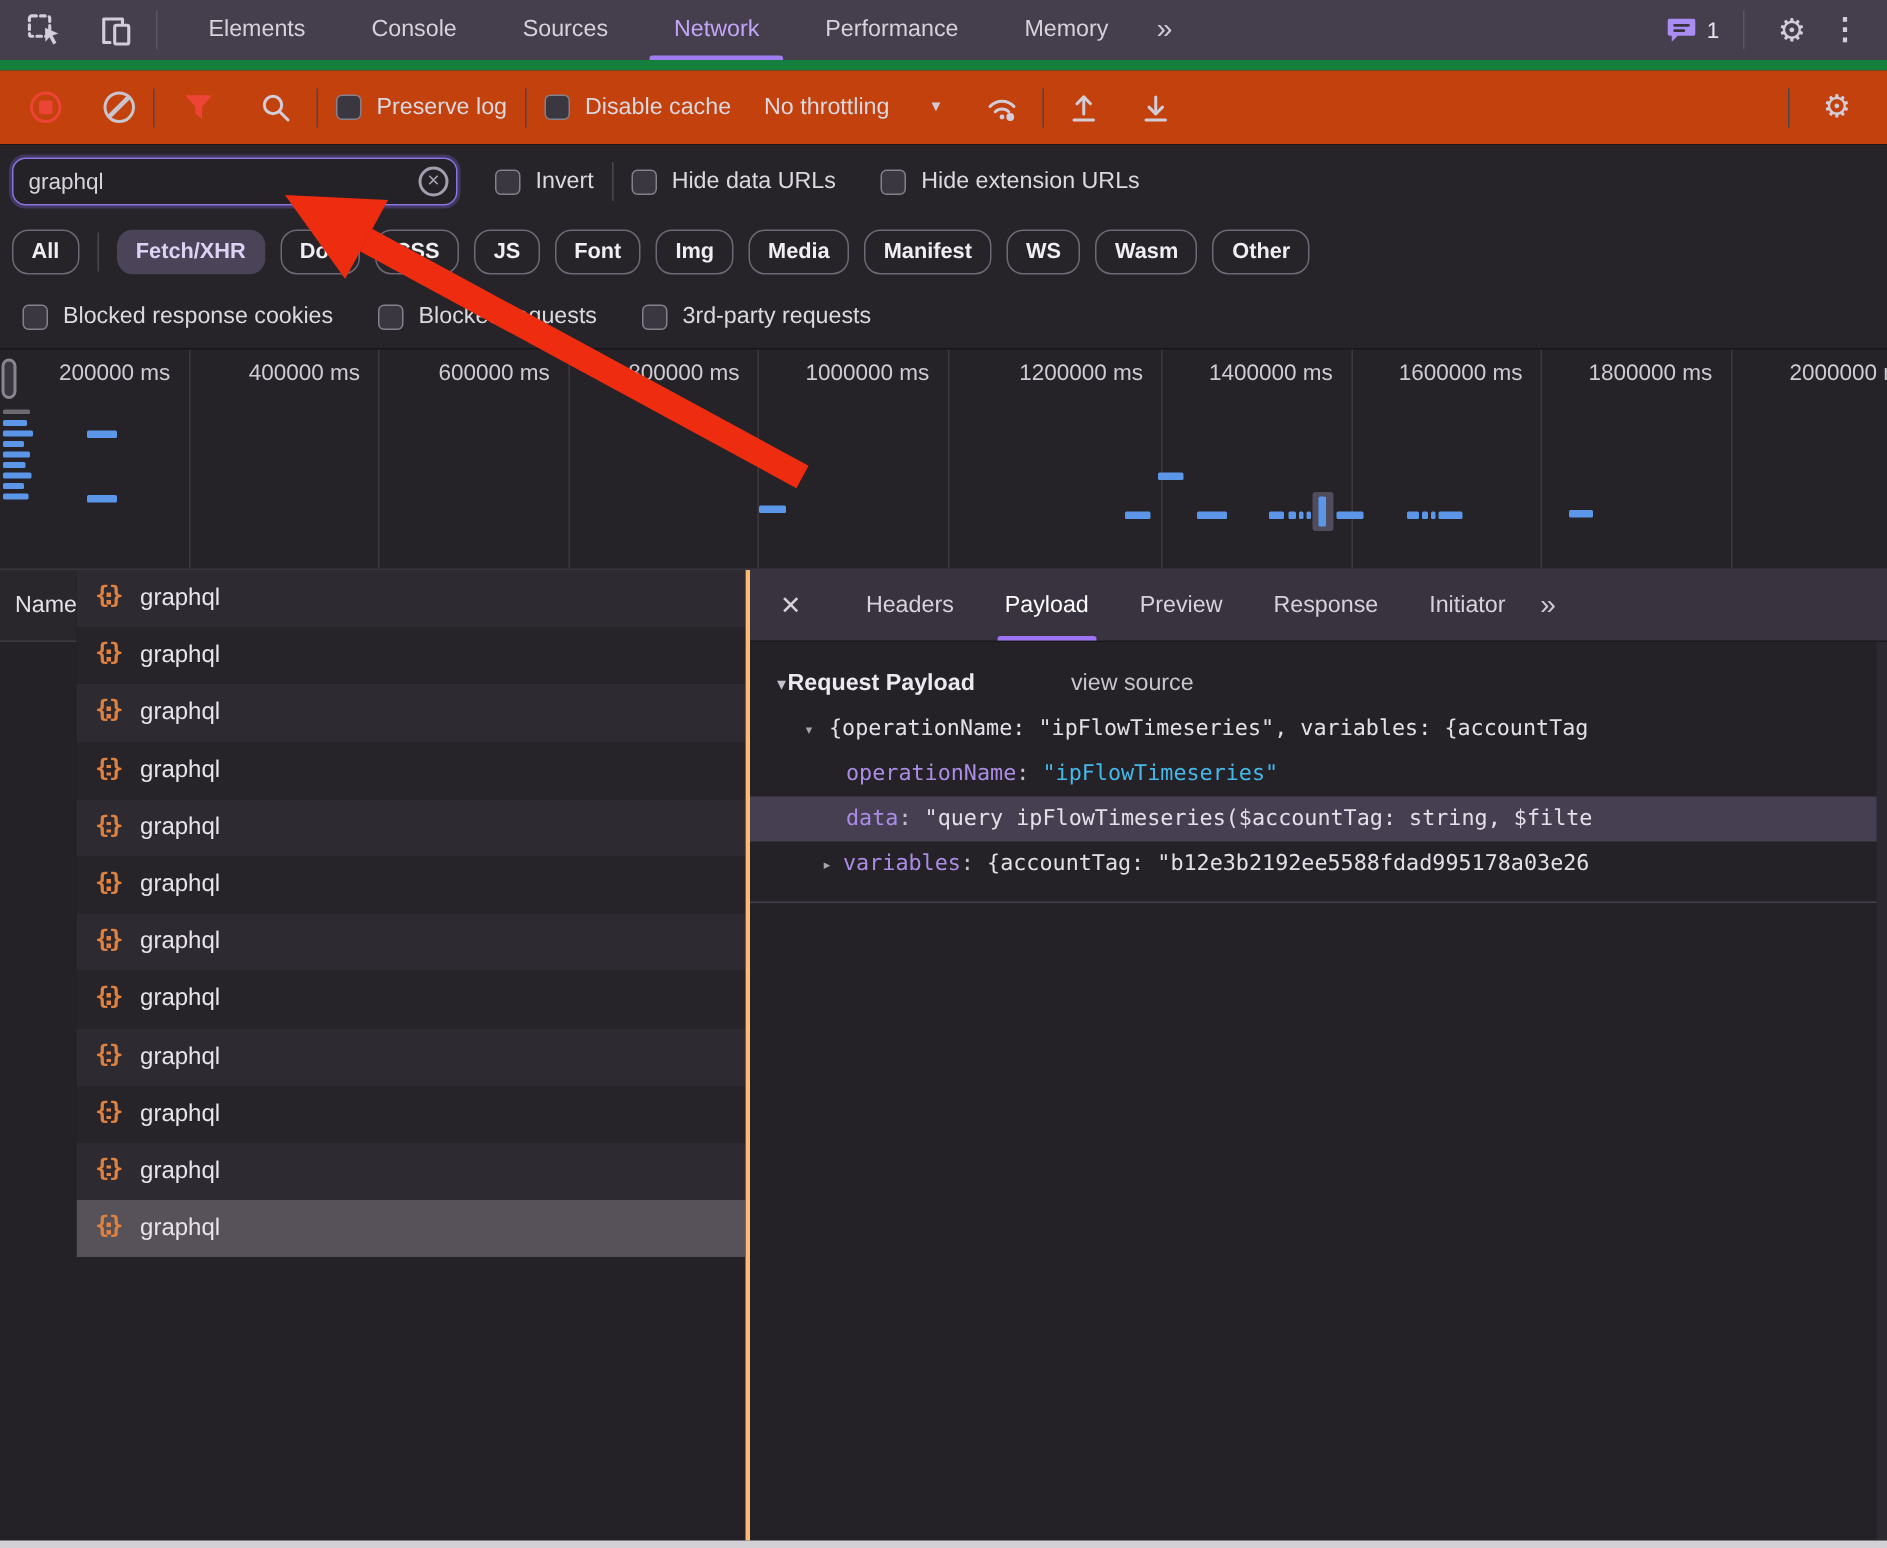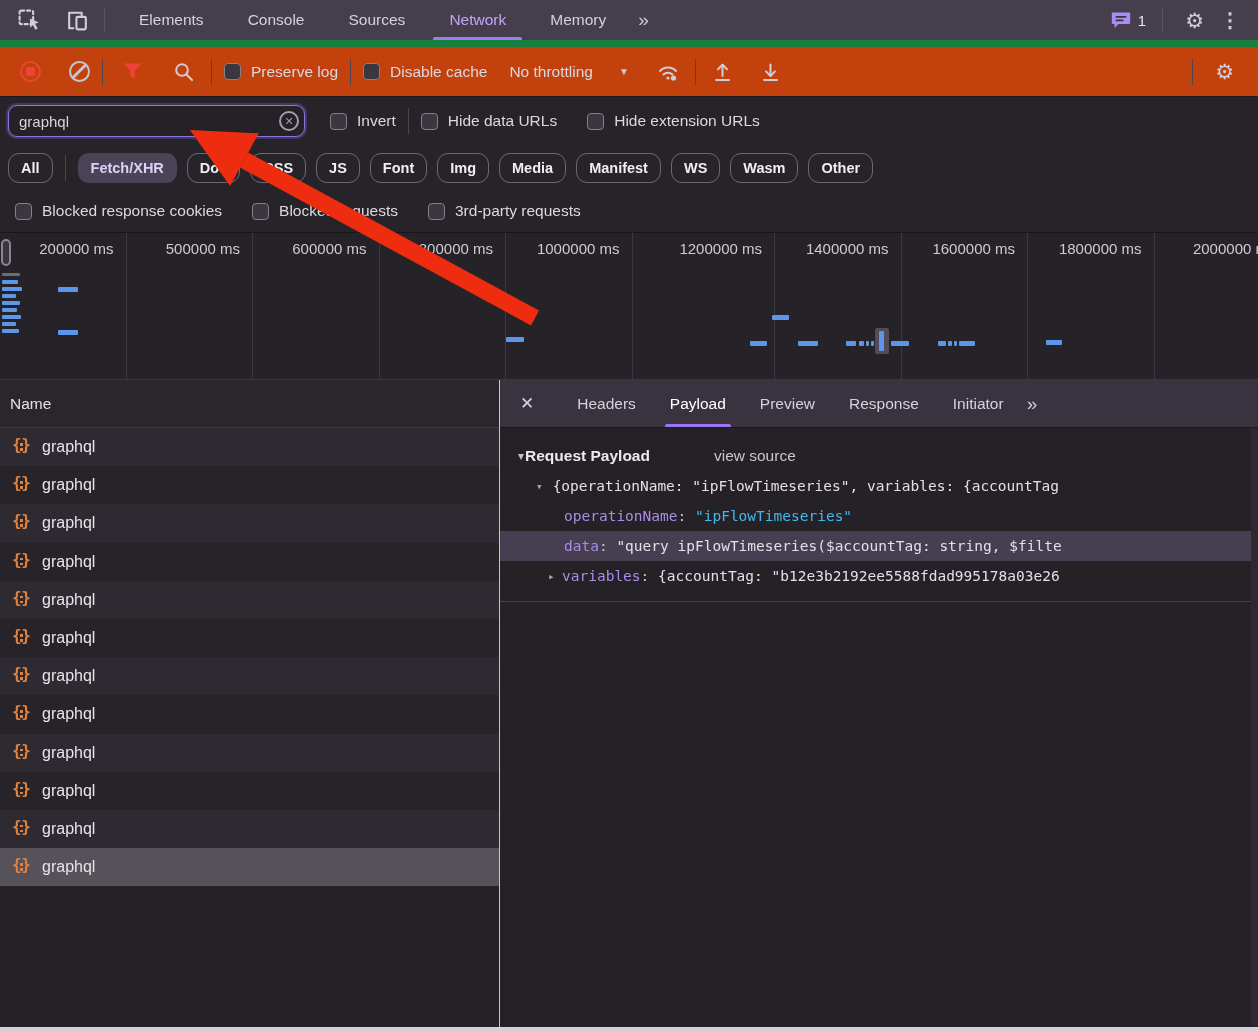--- a/index.html
+++ b/index.html
@@ -85,22 +85,22 @@
     font-size:15px; color:#cfcbd4; text-align:right; white-space:nowrap; overflow:hidden; }
   .tl-bars { position:absolute; inset:0; }
   .tl-bar { position:absolute; background:#5b96e8; border-radius:1px; }
   .tl-bar.gray { background:#6e6a72; }
   .tl-selbox { position:absolute; background:#514b5c; border-radius:2px; }
   .tl-pill { position:absolute; left:1px; top:6px; width:10px; height:27px; border:2px solid #8a8590;
     border-radius:6px; background:#3a3640; }
 
   
   .split { position:absolute; top:380px; left:0; right:0; bottom:5px; display:flex; }
-  .leftpanel { width:500px; flex:none; border-right:1px solid #fdba74; background:#242127;
-    display:flex; flex-direction:column; }
+  .leftpanel { width:500px; flex:none; border-right:3px solid #fdba74; background:#242127;
+    display:flex; flex-direction:row; }
   .lp-header { height:48px; flex:none; display:flex; align-items:center; padding-left:10px;
     font-size:15.5px; color:#e4e0e8; background:#2a272c; border-bottom:1px solid #3e3a44; }
   .req-rows { flex:1; overflow:hidden; }
   .req-row { height:38.2px; display:flex; align-items:center; gap:11px; padding-left:12px;
     font-size:16px; color:#e8e4ea; }
   .req-row.odd { background:#2e2a31; }
   .req-row.even { background:#262329; }
   .req-row.selected { background:#575159; }
   .braces { position:relative; width:19px; height:18px; flex:none;
     font-family:"DejaVu Sans Mono",monospace; }
@@ -165,20 +165,21 @@
           <rect x="11" y="8.5" width="9" height="12" rx="1.2"></rect>
         </svg>
       </span>
     </div>
     <span class="vsep"></span>
     <div class="main-tabs" id="main-tabs">
         <div class="tab">Elements</div>
         <div class="tab">Console</div>
         <div class="tab">Sources</div>
         <div class="tab active">Network</div>
+        <div class="tab">Performance</div>
         <div class="tab">Memory</div>
       </div>
     <span class="more-chev">»</span>
     <div class="tabbar-right">
       <span class="msg-wrap">
         <svg width="20" height="19" viewBox="0 0 20 19">
           <path d="M2 1.5 h16 a1.2 1.2 0 0 1 1.2 1.2 v9 a1.2 1.2 0 0 1 -1.2 1.2 h-10.5 l-4 4 v-4 H2 a1.2 1.2 0 0 1 -1.2 -1.2 v-9 A1.2 1.2 0 0 1 2 1.5 Z" fill="#a98df2"></path>
           <rect x="4.5" y="5" width="11" height="1.8" rx="0.9" fill="#39333f"></rect>
           <rect x="4.5" y="8.5" width="8" height="1.8" rx="0.9" fill="#39333f"></rect>
         </svg>
@@ -297,21 +298,21 @@
       </label>
       <label class="cb-item">
         <span class="cb"></span>
         <span>3rd-party requests</span>
       </label>
     </div>
 
   <div class="timeline">
     <div class="tl-cols" id="tl-cols">
         <div class="tl-col" style="flex: 0 0 126.5px; padding-left: 12px;">200000 ms</div>
-        <div class="tl-col" style="flex: 0 0 126.5px;">500000 ms</div>
+        <div class="tl-col" style="flex: 0 0 126.5px;">400000 ms</div>
         <div class="tl-col" style="flex: 0 0 126.5px;">600000 ms</div>
         <div class="tl-col" style="flex: 0 0 126.5px;">800000 ms</div>
         <div class="tl-col" style="flex: 0 0 126.5px;">1000000 ms</div>
         <div class="tl-col" style="flex: 0 0 126.5px; margin-left: 16px;">1200000 ms</div>
         <div class="tl-col" style="flex: 0 0 126.5px;">1400000 ms</div>
         <div class="tl-col" style="flex: 0 0 126.5px;">1600000 ms</div>
         <div class="tl-col" style="flex: 0 0 126.5px;">1800000 ms</div>
         <div class="tl-col" style="flex: 0 0 126.5px;">2000000 m</div>
       </div>
     <div class="tl-bars" id="tl-bars">

